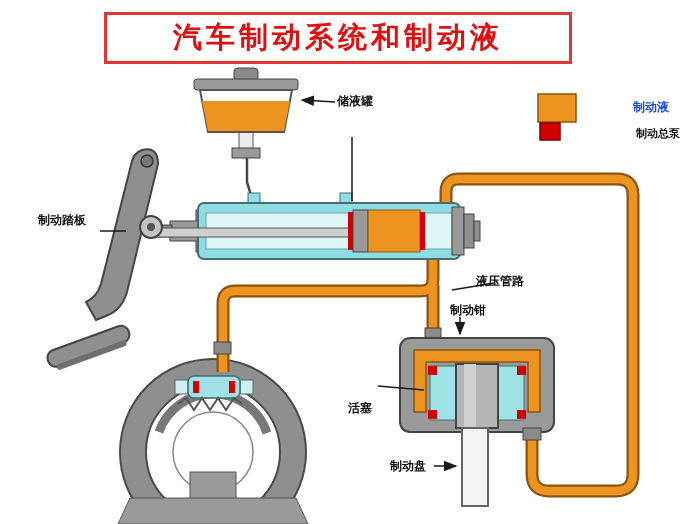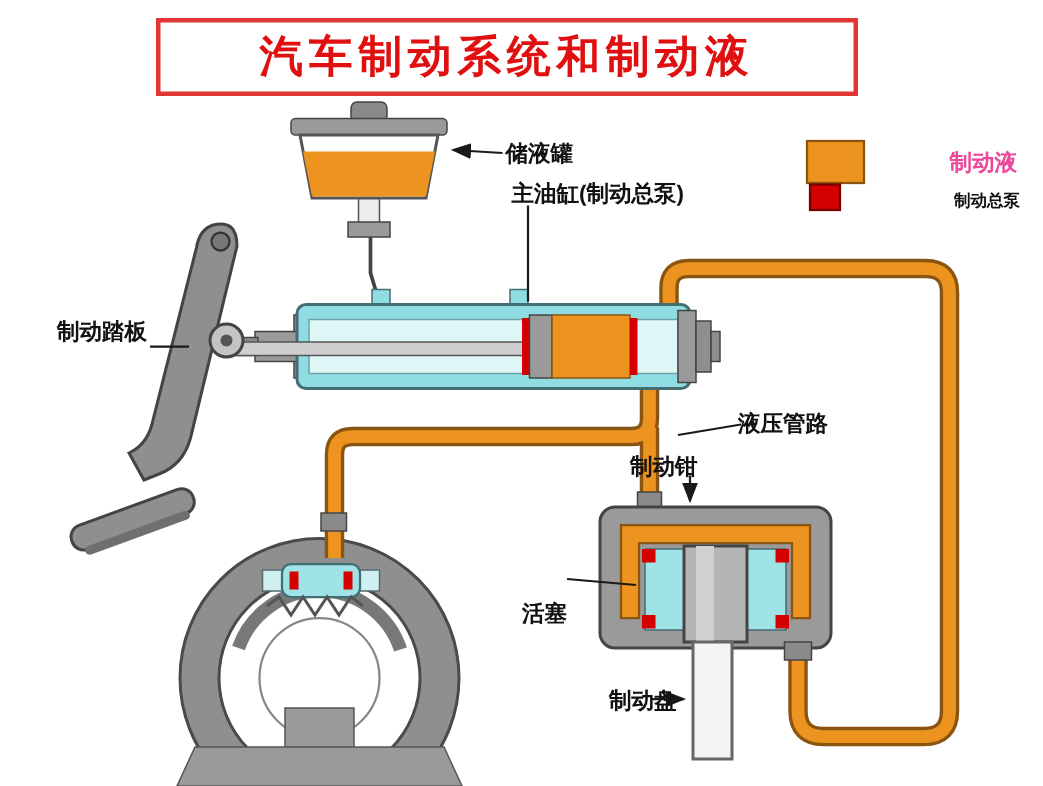--- a/index.html
+++ b/index.html
@@ -3,22 +3,22 @@
 <meta charset="utf-8">
 <style>
   html,body{margin:0;padding:0;background:#fff;}
   #stage{position:relative;width:695px;height:524px;background:#ffffff;overflow:hidden;
          font-family:"Liberation Sans",sans-serif;}
   #art{position:absolute;left:0;top:0;}
   .title-box{position:absolute;left:104px;top:12px;width:462px;height:46px;
              border:3px solid #e23535;display:flex;align-items:center;justify-content:center;}
   .title-box span{font-size:29px;font-weight:bold;color:#e01010;letter-spacing:4px;
                   font-family:"Liberation Serif","DejaVu Serif",serif;white-space:nowrap;}
-  .lbl{position:absolute;font-size:15px;font-weight:bold;color:#111;white-space:nowrap;}
-  .lbl.red{color:#ec4899;}
+  .lbl{position:absolute;font-size:12px;font-weight:bold;color:#111;white-space:nowrap;}
+  .lbl.red{color:#1d4ed8;}
   .lbl.small{font-size:11px;}
   .leader{stroke:#1a1a1a;stroke-width:1.5;fill:none;}
   .pipe-o{fill:none;stroke:#8a5510;stroke-width:13;stroke-linejoin:round;stroke-linecap:butt;}
   .pipe-i{fill:none;stroke:#ED9420;stroke-width:8.5;stroke-linejoin:round;stroke-linecap:butt;}
 </style>
 </head>
 <body>
 
 <div id="stage">
 
@@ -129,22 +129,21 @@
       <path class="leader" d="M378,386 L424,390"></path>
       <path class="leader" d="M434,466 L456,466" marker-end="url(#arr)"></path>
     </g>
   </svg>
 
   <div class="title-box">
     <span>汽车制动系统和制动液</span>
   </div>
 
   <div class="lbl" style="left:337px;top:93px">储液罐</div>
-  <div class="lbl" style="left:341px;top:120px">主油缸(制动总泵)</div>
   <div class="lbl red" style="left:633px;top:99px">制动液</div>
   <div class="lbl small" style="left:636px;top:126px">制动总泵</div>
   <div class="lbl" style="left:38px;top:212px">制动踏板</div>
-  <div class="lbl" style="left:492px;top:273px">液压管路</div>
-  <div class="lbl" style="left:420px;top:302px">制动钳</div>
+  <div class="lbl" style="left:476px;top:273px">液压管路</div>
+  <div class="lbl" style="left:450px;top:302px">制动钳</div>
   <div class="lbl" style="left:348px;top:400px">活塞</div>
-  <div class="lbl" style="left:406px;top:458px">制动盘</div>
+  <div class="lbl" style="left:390px;top:458px">制动盘</div>
 
 </div>
 
 </body></html>

